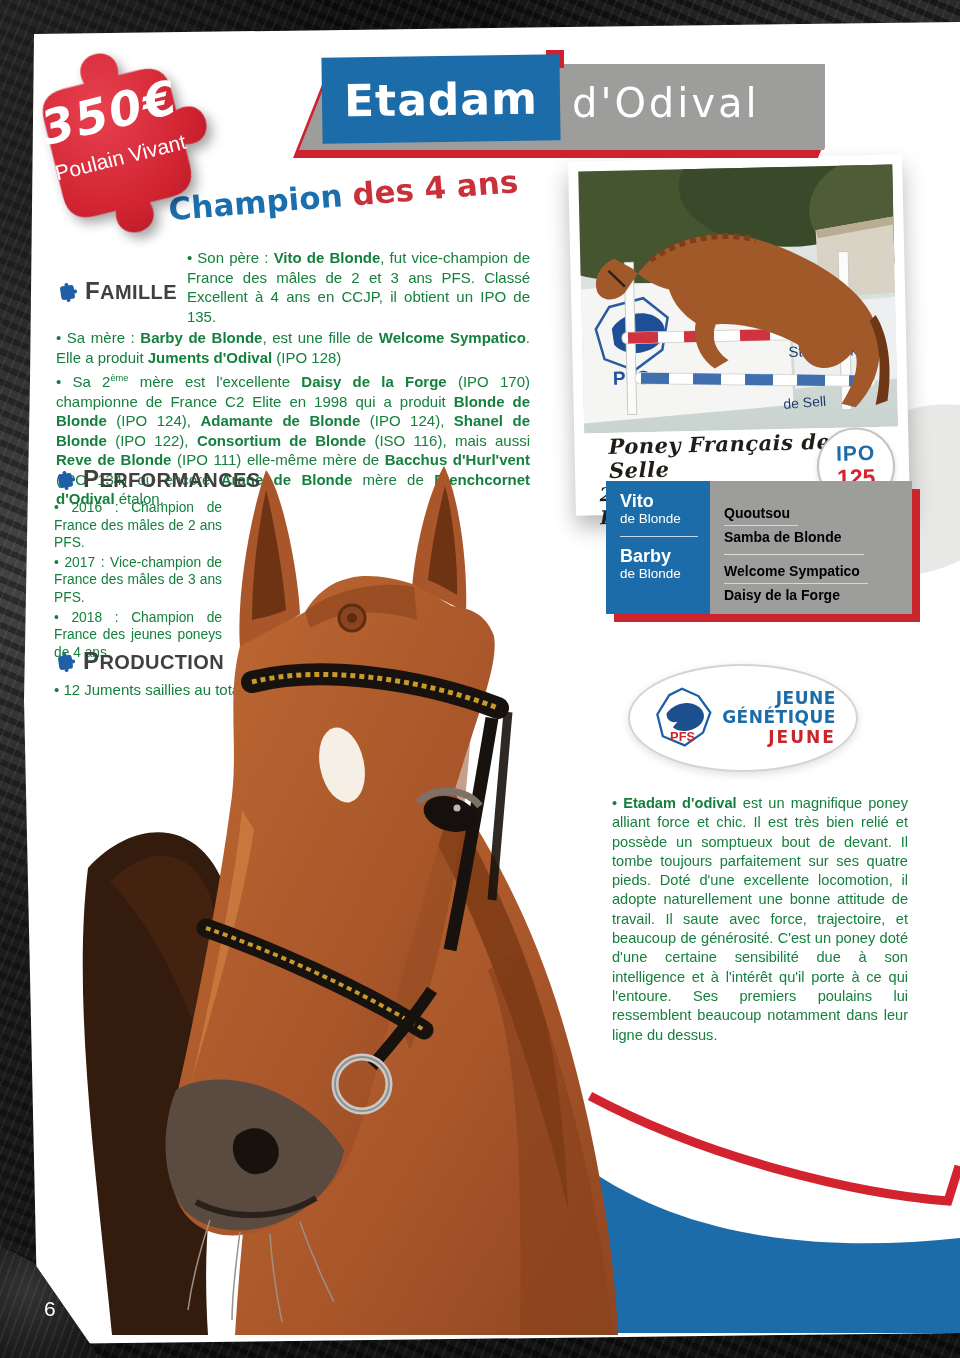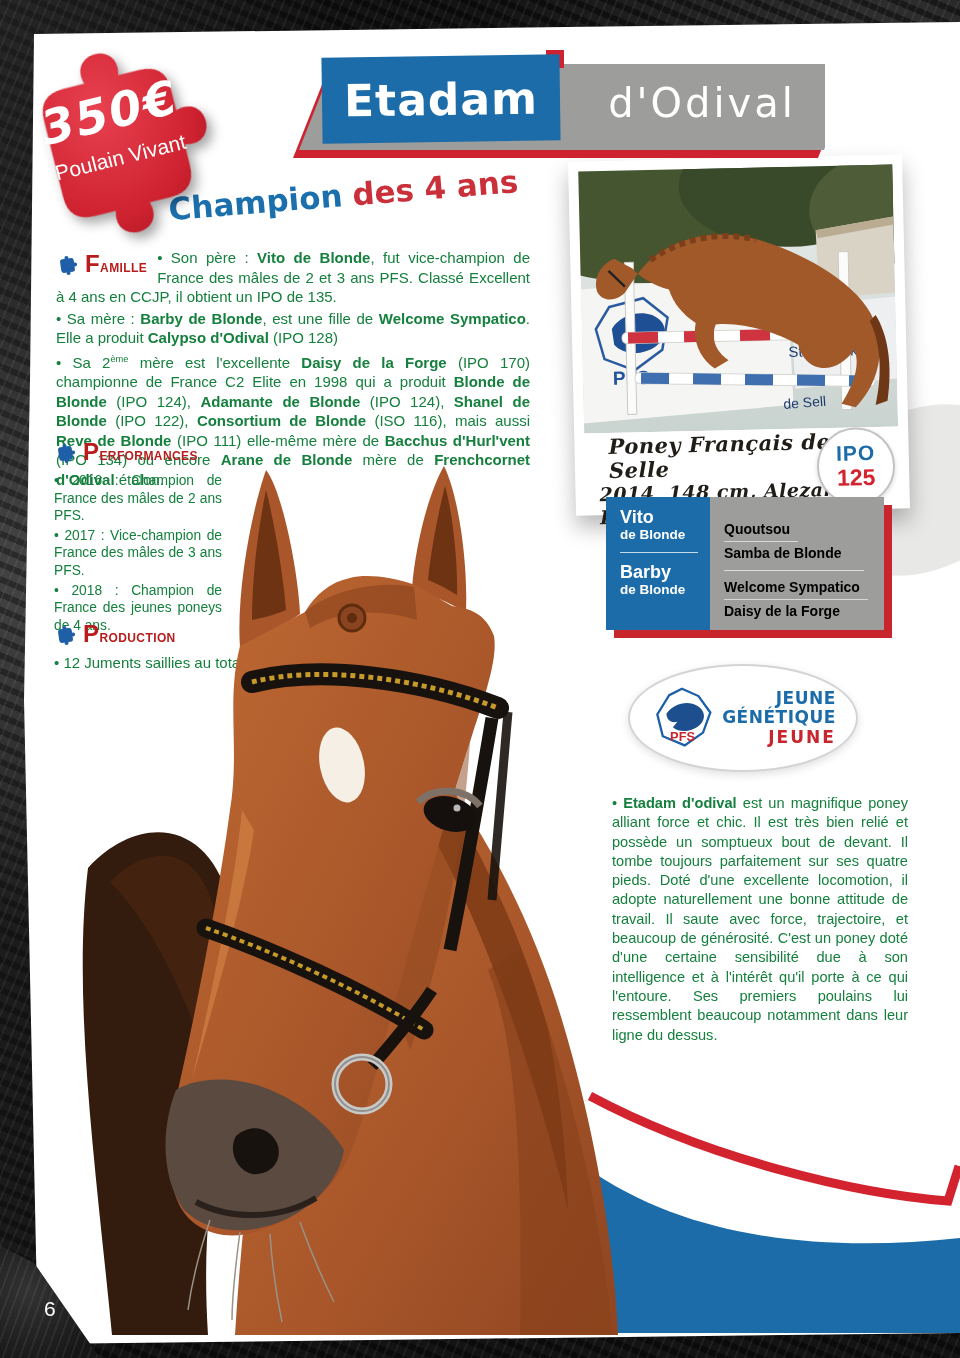--- a/index.html
+++ b/index.html
@@ -29,31 +29,31 @@
   .band-gray{position:absolute;inset:0;background:#9d9d9c;
     clip-path:polygon(333px 64px,858px 64px,824px 150px,299px 150px);}
   .band-blue-end{position:absolute;inset:0;background:#1b6ca8;
     clip-path:polygon(836px 58px,888px 58px,874px 133px,826px 133px);}
   .band-red-slash{position:absolute;inset:0;background:#cf2230;
     clip-path:polygon(888px 58px,899px 58px,885px 133px,874px 133px);}
   .title-red-sq{position:absolute;left:546px;top:50px;width:18px;height:18px;background:#cf2230;}
   .title-blue-box{position:absolute;left:322px;top:56px;width:238px;height:86px;background:#1b6ca8;
     transform:rotate(-0.8deg);display:flex;align-items:center;justify-content:center;}
   .title-blue-box span{font-family:"DejaVu Sans",sans-serif;font-weight:800;font-size:44px;color:#fff;letter-spacing:1px;}
-  .title-gray-text{position:absolute;left:572px;top:80px;width:260px;text-align:center;
+  .title-gray-text{position:absolute;left:572px;top:80px;width:260px;
     font-family:"DejaVu Sans",sans-serif;font-weight:400;font-size:40px;color:#fff;letter-spacing:3px;}
   .tagline{position:absolute;left:168px;top:176px;width:380px;transform:rotate(-4.6deg);
     font-family:"DejaVu Sans",sans-serif;font-weight:700;font-size:31px;z-index:3;}
   .tagline .tl-blue{color:#1b6fad;}
   .tagline .tl-red{color:#c9303a;margin-left:10px;}
   
   .sec-head{display:inline-block;white-space:nowrap;}
   .sec-head .pz{width:23px;height:23px;vertical-align:-5px;margin-right:6px;transform:rotate(-8deg);display:inline-block;}
-  .sec-title{display:inline-block;color:#b91c1c;font-weight:700;font-size:12px;
-    text-transform:uppercase;letter-spacing:.4px;}
+  .sec-title{display:inline-block;color:#404040;font-weight:700;font-size:20px;
+    text-transform:uppercase;letter-spacing:.4px;margin-top:27px;}
   .sec-title::first-letter{font-size:24px;}
   
   .txt{color:#15803d;font-size:15px;line-height:19.5px;text-align:justify;}
   .txt p{margin:0 0 2px 0;}
   .sup{vertical-align:super;font-size:.62em;}
   .famille{position:absolute;left:56px;top:248px;width:474px;z-index:3;}
   .famille .sec-head{float:left;margin:2px 10px 6px 0;}
   .performances{position:absolute;left:54px;top:438px;width:168px;z-index:3;}
   .performances .txt{font-size:13.8px;line-height:17.6px;margin-top:6px;}
   .production{position:absolute;left:54px;top:620px;width:320px;z-index:3;}
@@ -69,26 +69,26 @@
     font-size:21px;color:#211d18;letter-spacing:.5px;line-height:24px;padding-left:24px;}
   .caption2{font-family:"DejaVu Serif",serif;font-style:italic;font-weight:700;
     font-size:19px;color:#211d18;letter-spacing:.5px;line-height:23px;padding-left:14px;}
   .statut{padding-left:26px;font-size:13px;color:#9b9b9b;margin-top:1px;}
   .statut .stars{color:#111;font-size:15px;letter-spacing:3px;margin-left:6px;vertical-align:-1px;}
   .ipo-badge{position:absolute;right:14px;bottom:4px;width:74px;height:74px;border-radius:50%;
     background:#fff;border:2px solid #c3c3c3;text-align:center;box-shadow:0 2px 5px rgba(0,0,0,.15);}
   .ipo-badge .ipo{display:block;margin-top:12px;font-weight:800;font-size:21px;color:#1b6ca8;letter-spacing:1px;}
   .ipo-badge .ipo-val{display:block;font-weight:800;font-size:23px;color:#d2232e;line-height:24px;}
   
-  .pedigree{position:absolute;left:606px;top:497px;width:278px;display:flex;z-index:2;
+  .pedigree{position:absolute;left:606px;top:481px;width:306px;display:flex;z-index:2;
     box-shadow:8px 8px 0 0 #c9252c;}
   .ped-left{width:104px;background:#1b6ca8;color:#fff;padding:10px 0 10px 14px;box-sizing:border-box;}
   .ped-right{flex:1;background:#9d9d9c;color:#000000;padding:24px 0 10px 14px;box-sizing:border-box;}
   .ped-name{display:block;font-weight:700;font-size:18px;line-height:20px;}
-  .ped-sub{display:block;font-weight:700;font-size:13.5px;line-height:16px;}
+  .ped-sub{display:block;font-weight:400;font-size:13.5px;line-height:16px;}
   .ped-sep{width:78px;height:1px;background:rgba(255,255,255,.75);margin:9px 0;}
   .ped-gp span{display:block;font-weight:700;font-size:14px;line-height:17px;}
   .ped-gp .u{border-bottom:1px solid rgba(255,255,255,.6);width:max-content;padding-bottom:3px;margin-bottom:3px;padding-right:8px;}
   .ped-sep2{width:140px;height:1px;background:rgba(255,255,255,.65);margin:8px 0;}
   
   .genetique{position:absolute;left:628px;top:664px;width:226px;height:104px;background:#fff;
     border:2px solid #d4d4d4;border-radius:50%;z-index:2;display:flex;align-items:center;
     justify-content:center;gap:8px;box-shadow:0 3px 8px rgba(0,0,0,.12);}
   .gen-text{text-align:right;font-family:"DejaVu Sans",sans-serif;}
   .gen-text .g1,.gen-text .g2{display:block;color:#1b6ca8;font-weight:800;font-size:17px;line-height:19px;letter-spacing:.5px;}
@@ -166,21 +166,21 @@
     </div>
 
     <div class="famille">
       <div class="sec-head">
         <svg class="pz" viewBox="0 0 100 100">
             <use href="#puzzle" fill="#1f5fa8"></use>
           </svg><span class="sec-title">Famille</span>
       </div>
       <div class="txt">
         <p><span>• Son père : </span><b>Vito de Blonde</b><span>, fut vice-champion de France des mâles de 2 et 3 ans PFS. Classé Excellent à 4 ans en CCJP, il obtient un IPO de 135.</span></p>
-        <p><span>• Sa mère : </span><b>Barby de Blonde</b><span>, est une fille de </span><b>Welcome Sympatico</b><span>. Elle a produit </span><b>Calypso d'Odival</b><span> (IPO 128)</span></p>
+        <p><span>• Sa mère : </span><b>Barby de Blonde</b><span>, est une fille de </span><b>Welcome Sympatico</b><span>. Elle a produit </span><b>Juments d'Odival</b><span> (IPO 128)</span></p>
         <p><span>• Sa 2</span><span class="sup">ème</span><span> mère est l'excellente </span><b>Daisy de la Forge</b><span> (IPO 170) championne de France C2 Elite en 1998 qui a produit </span><b>Blonde de Blonde</b><span> (IPO 124), </span><b>Adamante de Blonde</b><span> (IPO 124), </span><b>Shanel de Blonde</b><span> (IPO 122), </span><b>Consortium de Blonde</b><span> (ISO 116), mais aussi </span><b>Reve de Blonde</b><span> (IPO 111) elle-même mère de </span><b>Bacchus d'Hurl'vent</b><span> (IPO 134) ou encore </span><b>Arane de Blonde</b><span> mère de </span><b>Frenchcornet d'Odival</b><span> étalon.</span></p>
       </div>
     </div>
 
     <div class="performances">
       <div class="sec-head">
         <svg class="pz" viewBox="0 0 100 100">
             <use href="#puzzle" fill="#1f5fa8"></use>
           </svg><span class="sec-title">Performances</span>
       </div>

